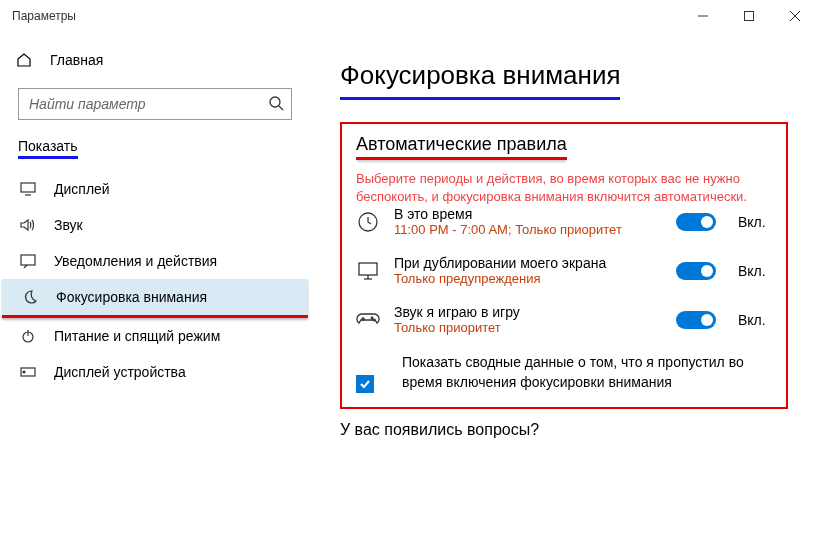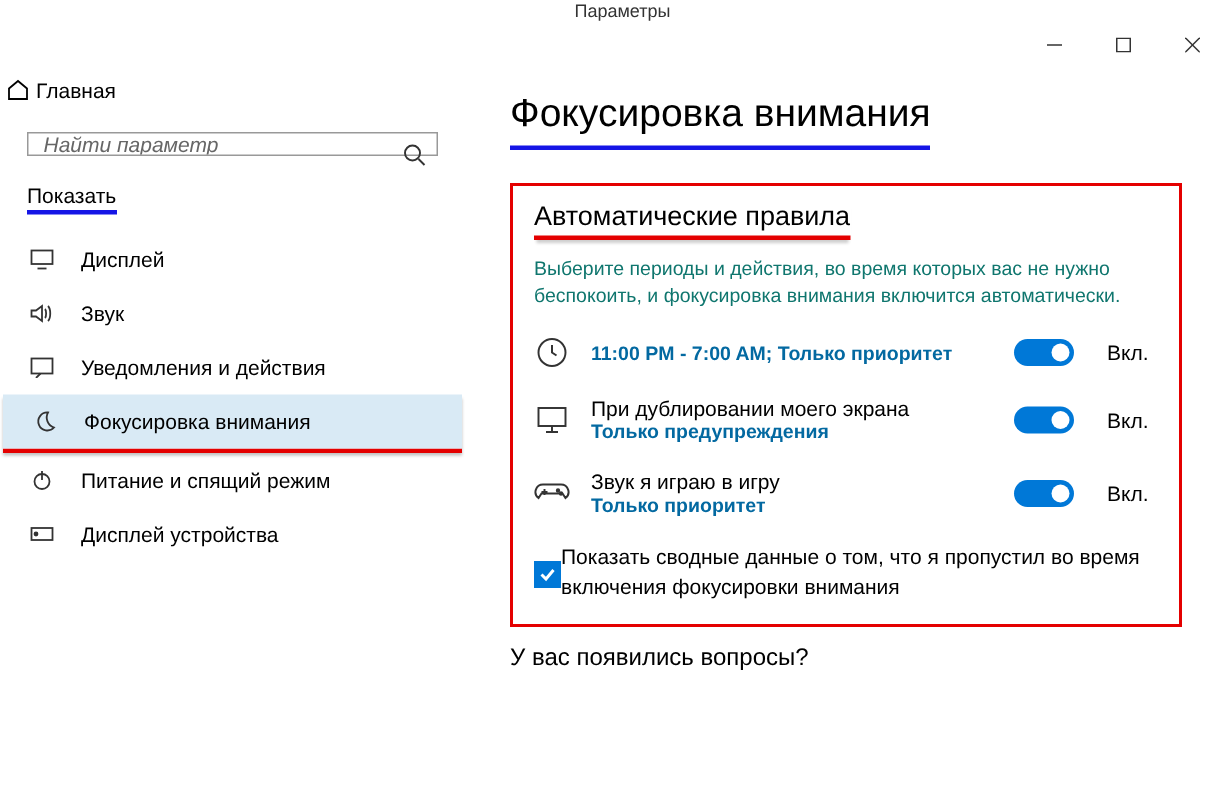--- a/index.html
+++ b/index.html
@@ -1,59 +1,59 @@
 <!DOCTYPE html>
 <html><head>
   <meta charset="utf-8">
   <style>
     * { margin: 0; padding: 0; box-sizing: border-box; font-family: "Segoe UI", Tahoma, sans-serif; }
     body { width: 818px; height: 539px; background: #fff; overflow: hidden; font-size: 14px; color: #000; }
     
-    .titlebar { height: 32px; display: flex; align-items: center; padding-left: 12px; flex-direction: column; }
+    .titlebar { height: 32px; display: flex; align-items: center; padding-left: 12px; }
     .titlebar-title { font-size: 12px; color: #333; }
     .titlebar-controls { margin-left: auto; display: flex; }
     .titlebar-btn { width: 46px; height: 32px; display: flex; align-items: center; justify-content: center; color: #333; }
     .titlebar-btn svg { width: 10px; height: 10px; }
     
     .content { display: flex; height: calc(100% - 32px); }
     
     .sidebar { width: 310px; padding: 12px 0 0 0; }
-    .home-row { display: flex; align-items: center; padding: 8px 4px; gap: 4px; margin-bottom: 12px; }
+    .home-row { display: flex; align-items: center; padding: 8px 16px; gap: 18px; margin-bottom: 12px; }
     .home-row .icon { width: 16px; display:flex; justify-content:center; }
     
     .search-wrap { margin: 0 18px 18px 18px; position: relative; }
-    .search-input { width: 100%; height: 16px; border: 1px solid #999; padding: 0 32px 0 10px; font-size: 14px; outline: none; }
+    .search-input { width: 100%; height: 32px; border: 1px solid #999; padding: 0 32px 0 10px; font-size: 14px; outline: none; }
     .search-input::placeholder { color: #666; font-style: italic; }
     .search-icon { position: absolute; right: 8px; top: 7px; color: #333; }
     .underline-blue { border-bottom: 3px solid #1515e6; display: inline-block; padding-bottom: 2px; margin-left: 18px; margin-bottom: 12px; }
     
     .nav-item { display: flex; align-items: center; gap: 18px; padding: 10px 20px; font-size: 14px; color: #000; }
     .nav-item .icon { width: 16px; display:flex; justify-content:center; color: #333; }
     .nav-item.selected { background: #d9eaf5; }
     .underline-red { border-bottom: 3px solid #e40000; box-shadow: 0 2px 2px rgba(0,0,0,0.25); }
     .selected-wrap { margin: 0 2px; }
     
     .main { flex: 1; padding: 28px 30px 0 30px; overflow-y: auto; }
     .page-title { font-size: 26px; font-weight: 400; display: inline-block; border-bottom: 3px solid #1515e6; padding-bottom: 6px; margin-bottom: 22px; }
     
     .rules-box { border: 2px solid #e40000; padding: 10px 14px 14px 14px; }
     .rules-heading { font-size: 18px; font-weight: 400; border-bottom: 3px solid #e40000; display: inline-block; padding-bottom: 2px; margin-bottom: 10px; box-shadow: 0 3px 2px -1px rgba(0,0,0,0.2); text-align: center; }
-    .rules-desc { font-size: 13px; color: #0f766e; line-height: 1.4; margin-bottom: 18px; }
+    .rules-desc { font-size: 13px; color: #ef4444; line-height: 1.4; }
     
     .rule-row { display: flex; align-items: center; gap: 14px; margin-bottom: 18px; }
     .rule-row .icon { width: 24px; display:flex; justify-content:center; color: #333; flex-shrink: 0; }
     .rule-text { flex: 1; }
     .rule-title { font-size: 14px; color: #000; }
-    .rule-sub { font-size: 13px; color: #0369a1; font-weight: bold; }
+    .rule-sub { font-size: 13px; color: #c2410c; }
     
     .toggle { width: 40px; height: 18px; border-radius: 10px; background: #0078d7; position: relative; flex-shrink: 0; }
     .toggle::after { content: ""; position: absolute; right: 3px; top: 3px; width: 12px; height: 12px; border-radius: 50%; background: #fff; }
     .toggle-label { font-size: 14px; margin-left: 8px; width: 34px; }
     
-    .check-row { display: flex; align-items: center; gap: 0; }
+    .check-row { display: flex; align-items: flex-end; gap: 28px; }
     .checkbox { width: 18px; height: 18px; background: #0078d7; display: flex; align-items: center; justify-content: center; flex-shrink: 0; margin-top: 2px; }
     .checkbox svg { stroke: #fff; }
     .check-label { font-size: 14px; line-height: 1.4; }
     
     .questions { font-size: 16px; font-weight: 400; margin-top: 12px; }
   </style>
 </head>
 <body>
 
 <div class="titlebar">
@@ -170,20 +170,21 @@
       <div class="rules-desc">Выберите периоды и действия, во время которых вас не нужно беспокоить, и фокусировка внимания включится автоматически.</div>
       
       <div class="rule-row">
         <span class="icon">
             <svg width="22" height="22" viewBox="0 0 22 22" fill="none" stroke="currentColor" stroke-width="1.3">
               <circle cx="11" cy="11" r="9"></circle>
               <path d="M11 6v5l3 2"></path>
             </svg>
           </span>
         <div class="rule-text">
+          <div class="rule-title">В это время</div>
           <div class="rule-sub">11:00 PM - 7:00 AM; Только приоритет</div>
         </div>
         <div class="toggle"></div>
         <span class="toggle-label">Вкл.</span>
       </div>
       
       <div class="rule-row">
         <span class="icon">
             <svg width="22" height="20" viewBox="0 0 22 20" fill="none" stroke="currentColor" stroke-width="1.3">
               <rect x="2" y="2" width="18" height="12"></rect>

